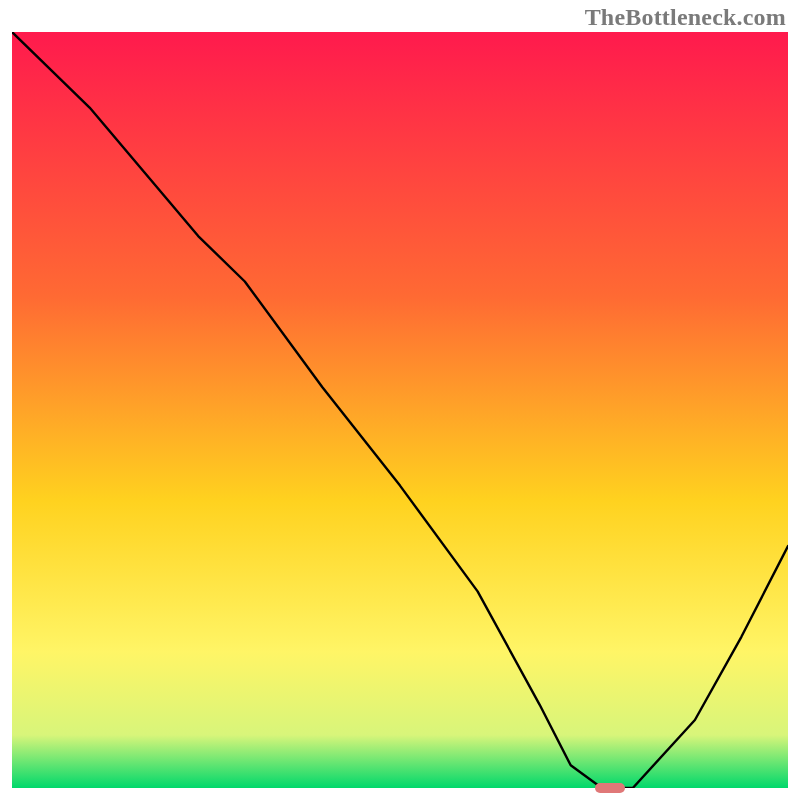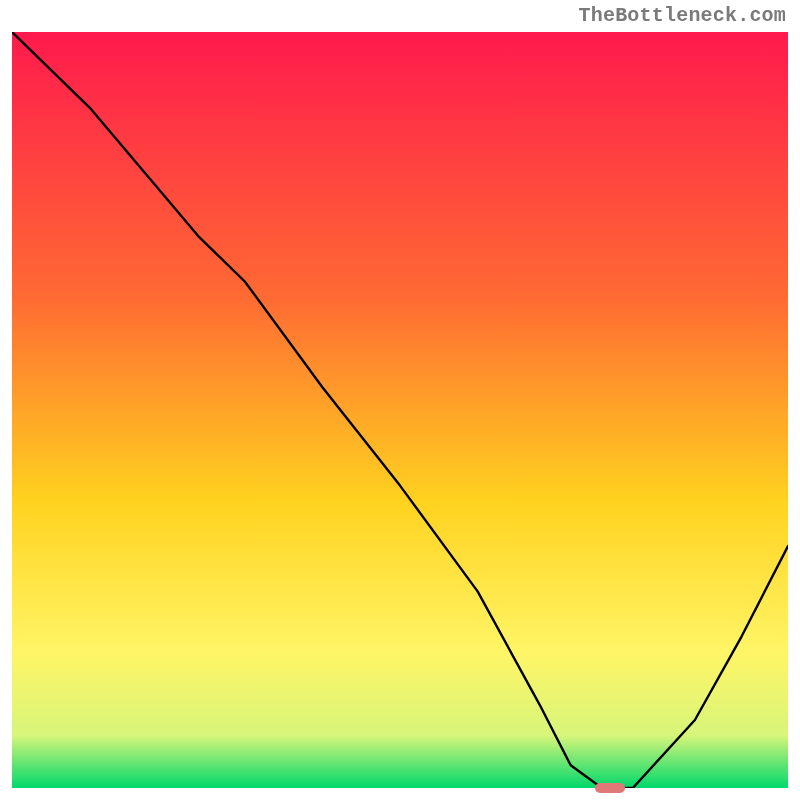--- a/index.html
+++ b/index.html
@@ -12,22 +12,22 @@
   }
   .chart-container {
     position: relative;
     width: 800px;
     height: 800px;
   }
   .watermark {
     position: absolute;
     top: 4px;
     right: 14px;
-    font-family: Liberation Mono, monospace;
-    font-size: 20px;
+    font-family: Liberation Serif, serif;
+    font-size: 24px;
     font-weight: 600;
     color: #7a7a7a;
     letter-spacing: 0.2px;
     z-index: 10;
   }
   .plot-area {
     position: absolute;
     left: 12px;
     top: 32px;
     width: 776px;

